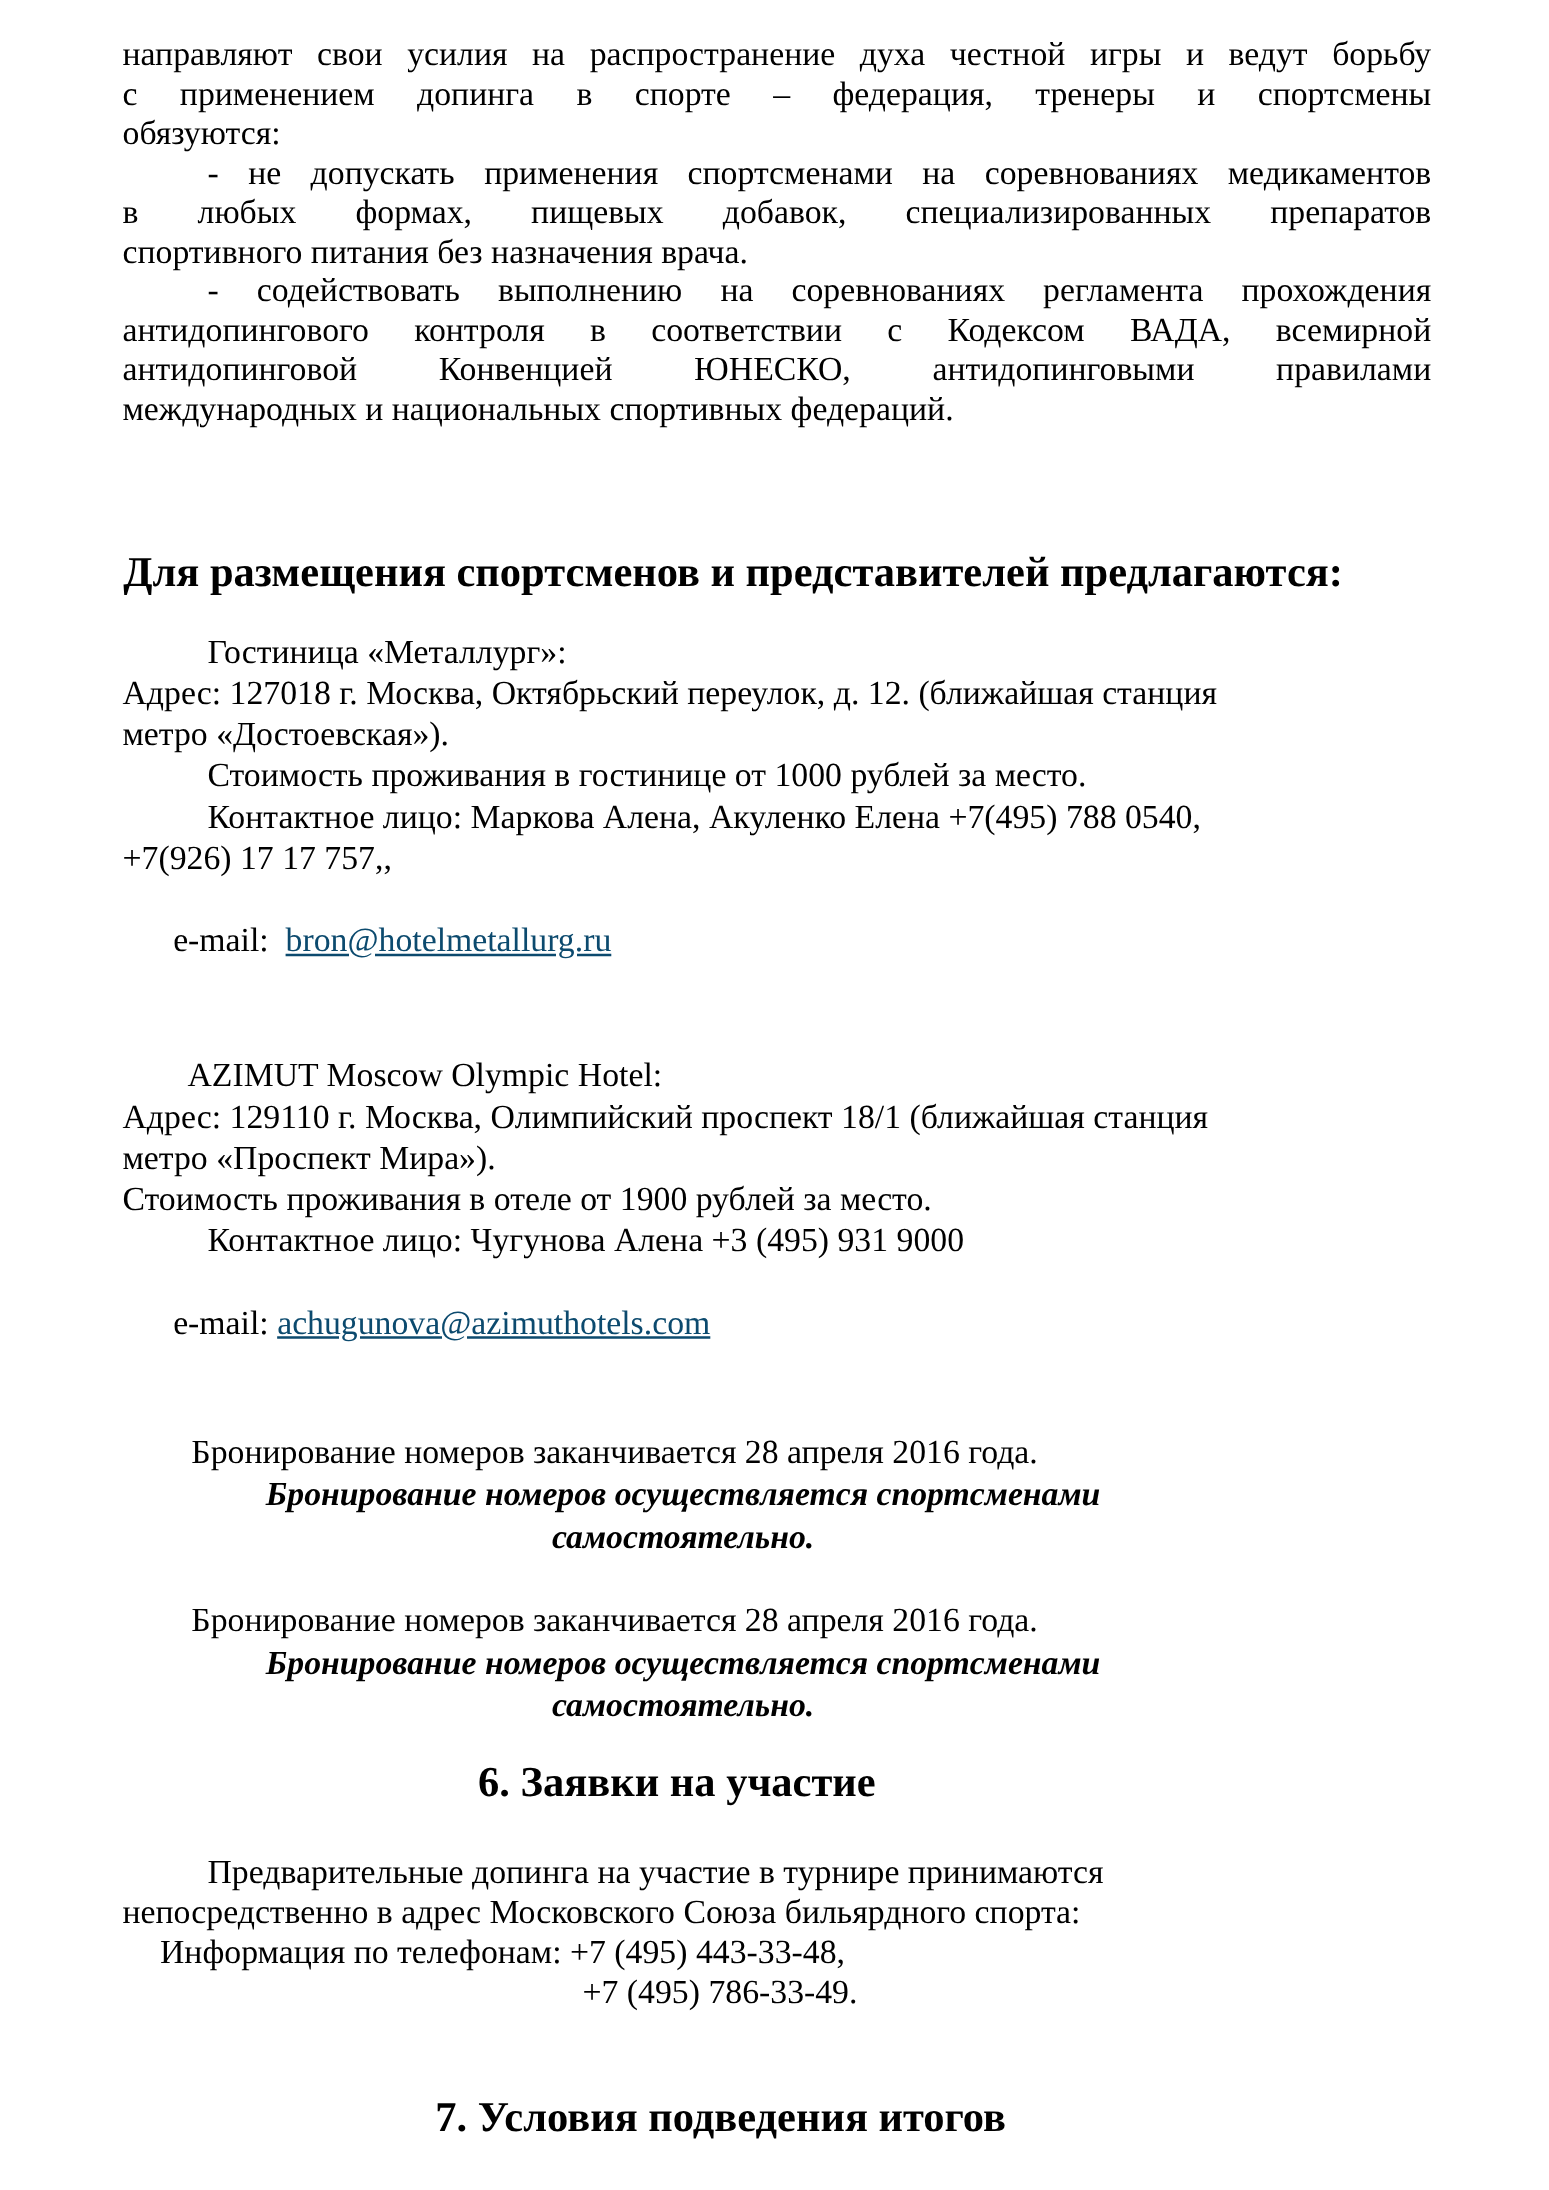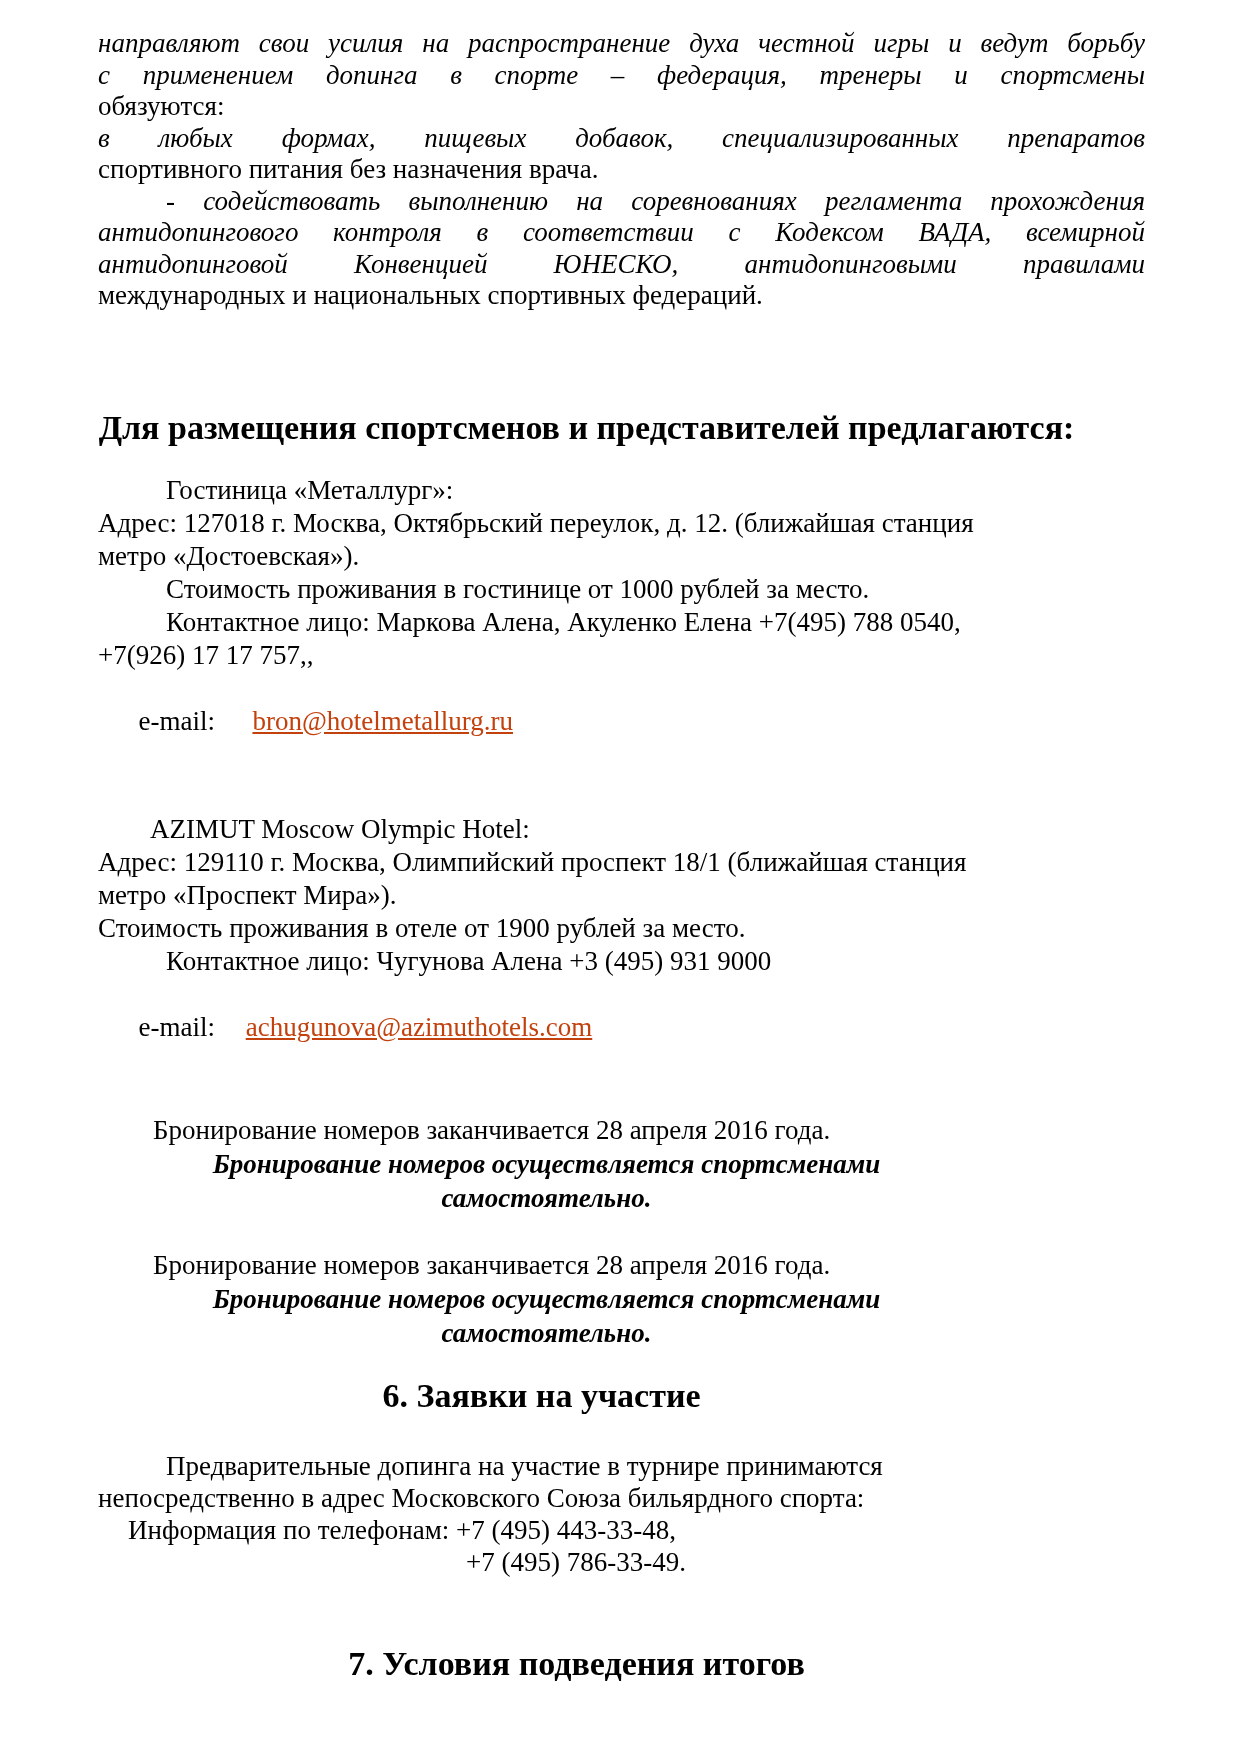--- a/index.html
+++ b/index.html
@@ -12,21 +12,21 @@
     position: relative;
     width: 1239px;
     height: 1752px;
     box-sizing: border-box;
     padding: 28px 94px 0 98px;
     background: #ffffff;
     overflow: hidden;
   }
   .line { white-space: pre-wrap; }
   
-  .j { text-align: justify; text-align-last: justify; font-style: italic; }
+  .j { text-align: justify; text-align-last: justify; }
   
   .ti  { text-indent: 68px; }   
   .ti-az { text-indent: 52px; } 
   .ti2 { text-indent: 55px; }   
   .ti3 { text-indent: 30px; }   
   .phone2 { margin-left: 368px; }
   .bold { font-weight: bold; }
   .bi { font-weight: bold; font-style: italic; }
 
   .intro .line { line-height: 31.5px; }
@@ -48,35 +48,35 @@
 
   .booking .line { line-height: 34px; }
   .booking1 { margin-top: 36px; }
   .booking2 { margin-top: 33px; }
   .note { text-align: center; padding-right: 150px; }
 
   .apps { margin-top: 38px; }
   .apps .line { line-height: 32px; }
 
   a.email {
-    color: #c2410c;
+    color: #0c4a6e;
     text-decoration: underline;
     cursor: pointer;
-    margin-left: 24px;
   }
 </style>
 </head>
 <body>
 
 <div class="page">
 
   <section class="intro">
     <div class="line j">направляют свои усилия на распространение духа честной игры и ведут борьбу</div>
     <div class="line j">с применением допинга в спорте – федерация, тренеры и спортсмены</div>
     <div class="line">обязуются:</div>
+    <div class="line j ti">- не допускать применения спортсменами на соревнованиях медикаментов</div>
     <div class="line j">в любых формах, пищевых добавок, специализированных препаратов</div>
     <div class="line">спортивного питания без назначения врача.</div>
     <div class="line j ti">- содействовать выполнению на соревнованиях регламента прохождения</div>
     <div class="line j">антидопингового контроля в соответствии с Кодексом ВАДА, всемирной</div>
     <div class="line j">антидопинговой Конвенцией ЮНЕСКО, антидопинговыми правилами</div>
     <div class="line">международных и национальных спортивных федераций.</div>
   </section>
 
   <h2 class="heading h-accom">Для размещения спортсменов и представителей предлагаются:</h2>
 

